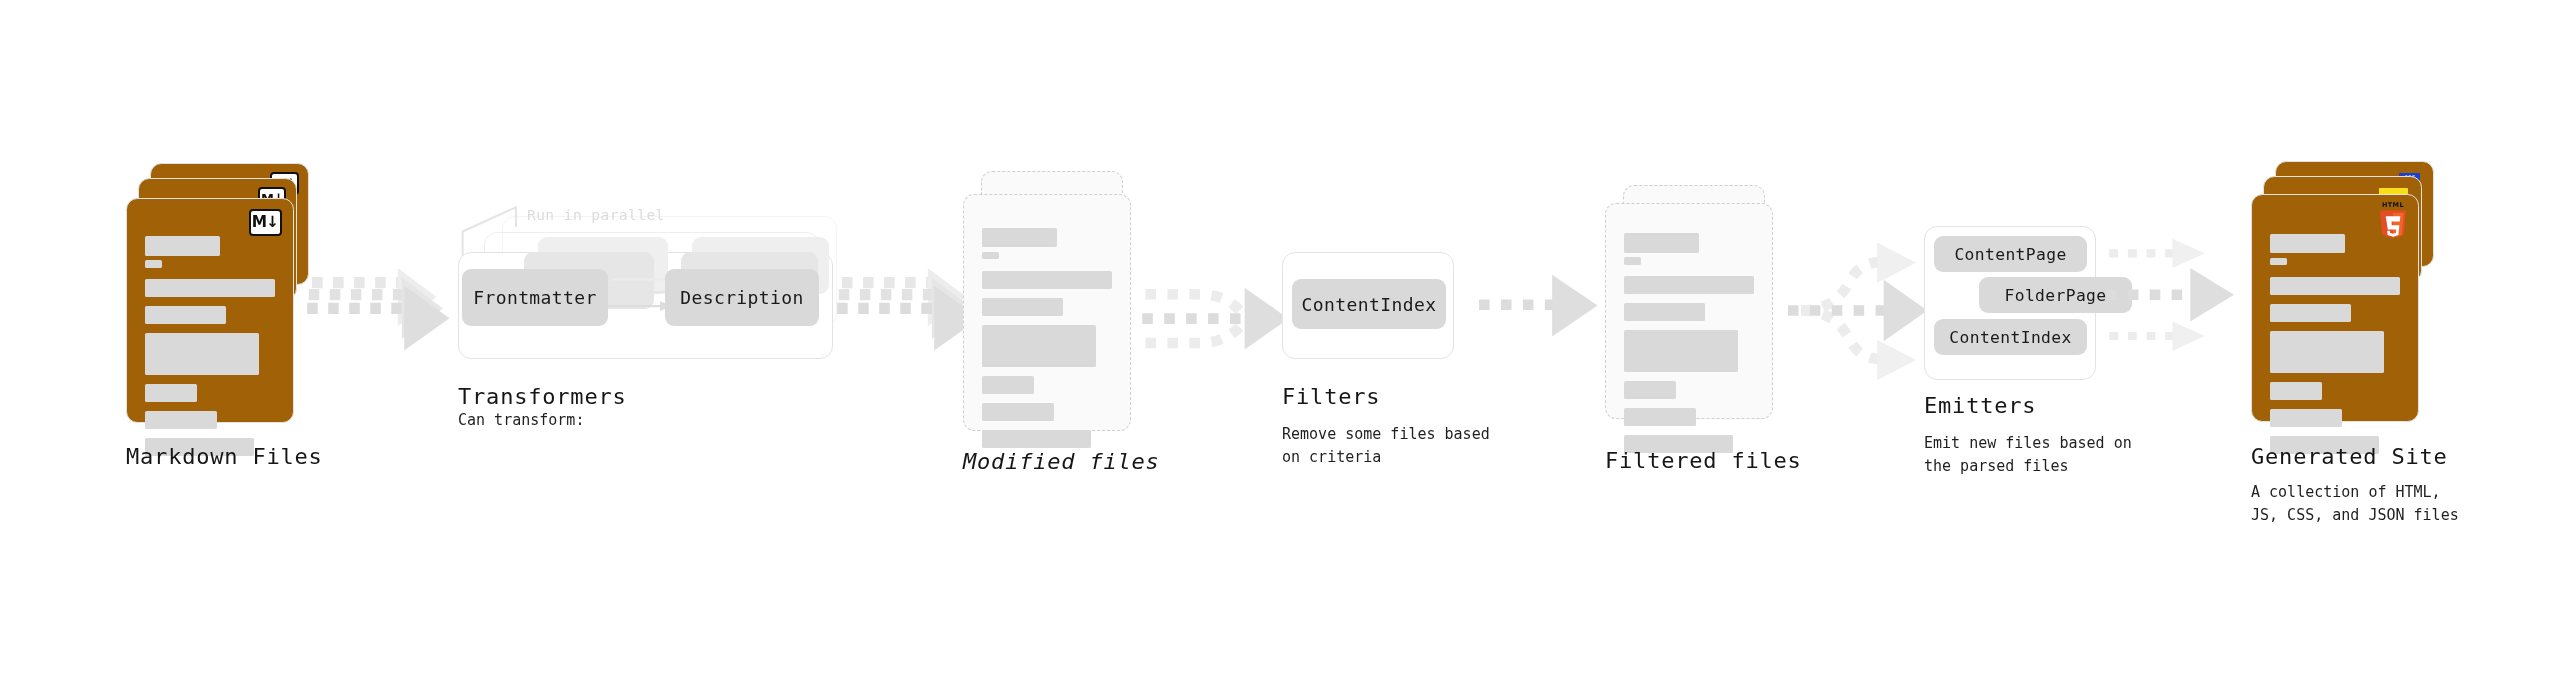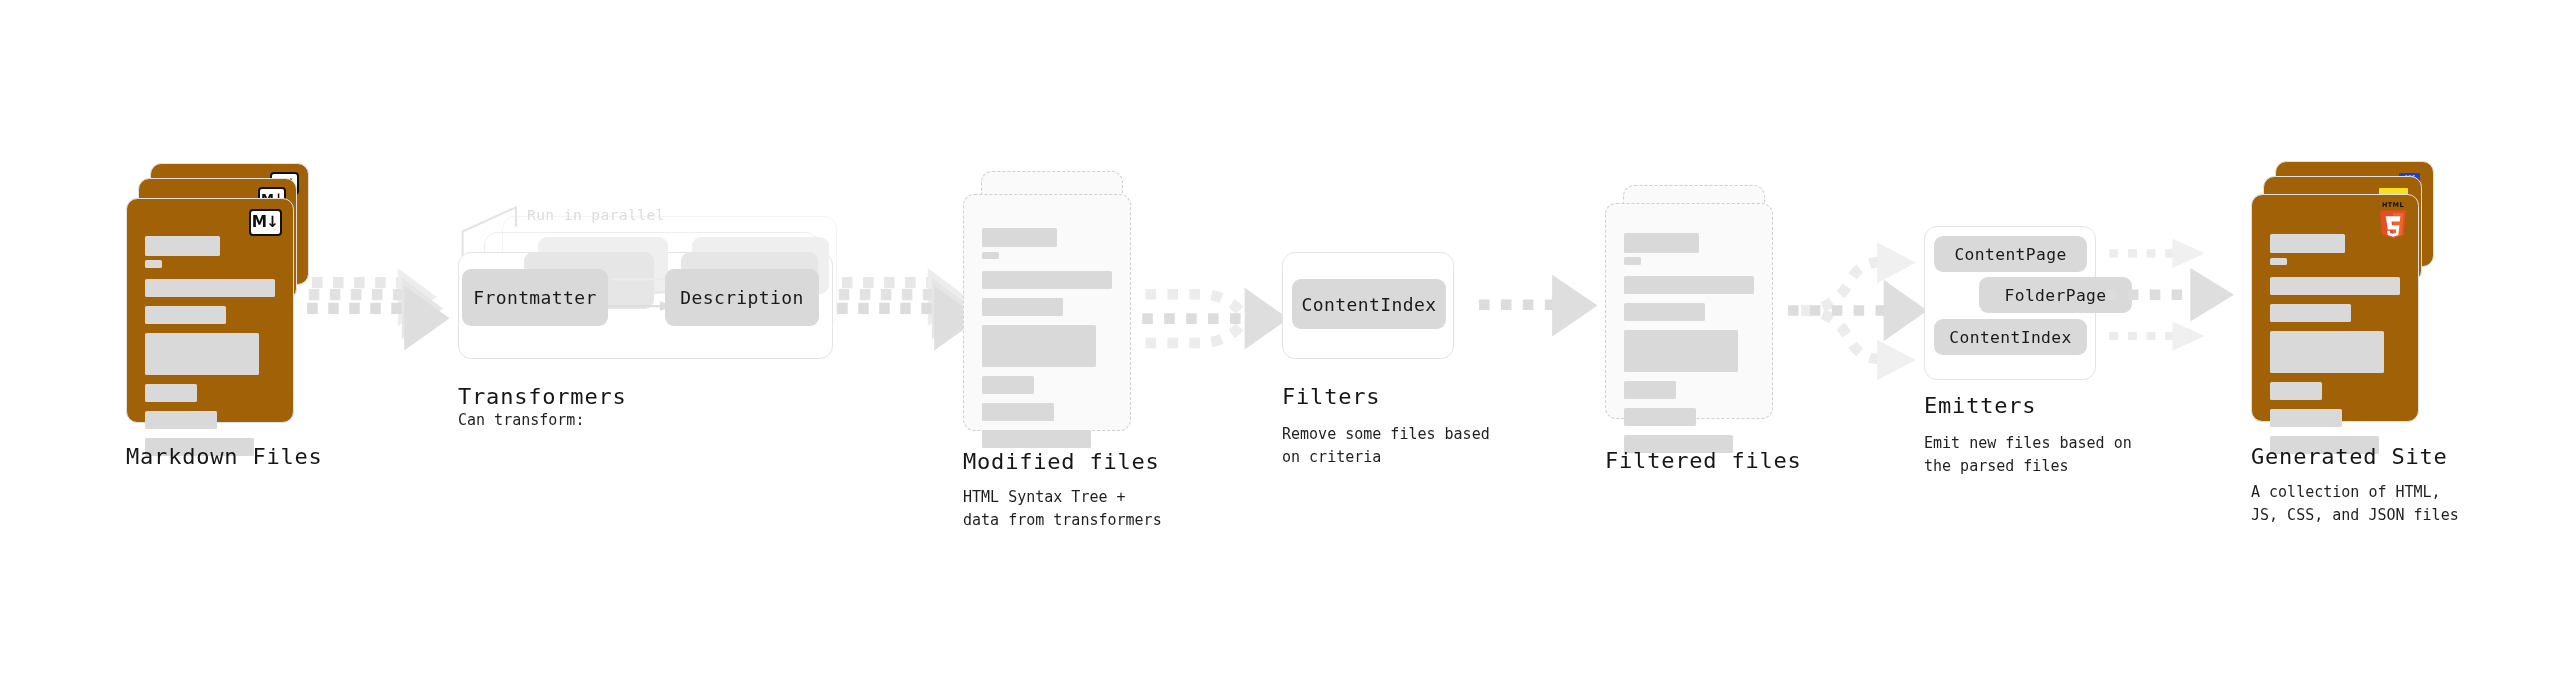--- a/index.html
+++ b/index.html
@@ -199,23 +199,21 @@
         <div class="ln h2"></div>
         <div class="ln w100"></div>
         <div class="ln w62"></div>
         <div class="ln w88"></div>
         <div class="ln w40"></div>
         <div class="ln w55"></div>
         <div class="ln w84"></div>
       </div>
     </div>
   </div>
-  <div class="cap-title" style="left:963px;top:449px;">Modified files</div>
-  <div class="cap-sub" style="left:963px;top:486px;">HTML Syntax Tree +
-data from transformers</div>
+  <div class="cap-title" style="left:963px;top:449px;font-style:italic;">Modified files</div>
 
   <div class="conn" style="left:1142px;top:252px;">
     <svg width="163" height="130" viewBox="0 0 200 160">
       <g fill="none" stroke="#ececec" stroke-width="13" stroke-dasharray="13 14">
         <path d="M4 52 H 70 Q 108 52 128 82"></path>
       </g>
       <g fill="none" stroke="#ececec" stroke-width="13" stroke-dasharray="13 14">
         <path d="M4 112 H 70 Q 108 112 128 82"></path>
       </g>
       <g fill="none" stroke="#dcdcdc" stroke-width="13" stroke-dasharray="13 14">

